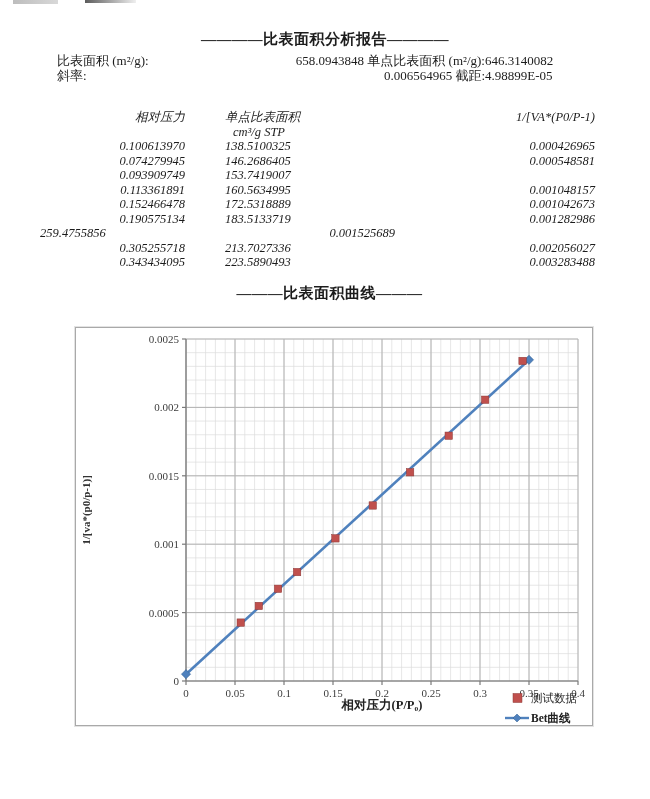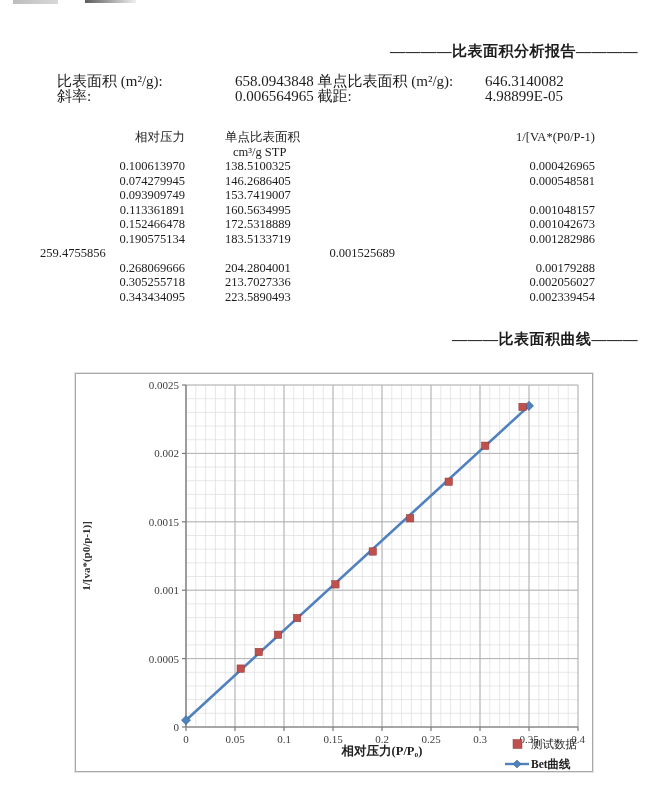--- a/index.html
+++ b/index.html
@@ -5,32 +5,32 @@
   html,body{margin:0;padding:0;background:#ffffff;}
   body{
     width:650px;height:799px;position:relative;overflow:hidden;
     font-family:"Liberation Serif","DejaVu Serif",serif;
     color:#1c1c1c;
   }
   .artifact{position:absolute;top:0;}
   .artifact.a1{left:13px;width:45px;height:4px;background:linear-gradient(to right,#bdbdbd,#d8d8d8);}
   .artifact.a2{left:85px;width:51px;height:3px;background:linear-gradient(to right,#5c5c5c,#efefef);}
   .title{
-    text-align:right;font-size:15px;font-weight:bold;margin:12px;
+    text-align:center;font-size:15px;font-weight:bold;margin:0;
     letter-spacing:0.5px;
   }
   .title.t1{padding-top:30px;}
   .title.t2{padding-top:14px;padding-left:9px;}
-  .summary{margin:13px 55px 0 57px;font-size:15px;line-height:14.5px;}
+  .summary{margin:5px 55px 0 57px;font-size:13px;line-height:14.5px;}
   .sum-row{display:flex;}
   .sum-c1{width:178px;}
-  .sum-c2{flex:1;}
+  .sum-c2{flex:1;text-align:right;}
   .sum-c3{min-width:110px;}
   .dtable{margin:27px 55px 0 0;font-size:12.5px;line-height:14.5px;}
-  .t-row{display:grid;grid-template-columns:185px 210px 1fr;}
+  .t-row{display:grid;grid-template-columns:185px 210px 1fr;font-style:italic;}
   .t-c1{text-align:right;}
   .t-c2{padding-left:40px;}
   .t-c2.sub{padding-left:48px;}
   .t-c3{text-align:right;}
   .chart-box{
     margin:24px 0 0 75px;width:516px;height:397px;
     border:1px solid #a9a9a9;outline:1px solid #e3e3e3;background:#fff;
   }
   svg text{font-family:"Liberation Serif","DejaVu Serif",serif;}
 </style>
@@ -94,33 +94,28 @@
       <div class="t-row">
         <span class="t-c1">0.190575134</span>
         <span class="t-c2">183.5133719</span>
         <span class="t-c3">0.001282986</span>
       </div>
       <div class="t-row">
         <span class="t-c2">259.4755856</span>
         <span class="t-c3">0.001525689</span>
       </div>
       <div class="t-row">
-        <span class="t-c1">0.268069666</span>
-        <span class="t-c2">204.2804001</span>
-        <span class="t-c3">0.00179288</span>
-      </div>
-      <div class="t-row">
         <span class="t-c1">0.305255718</span>
         <span class="t-c2">213.7027336</span>
         <span class="t-c3">0.002056027</span>
       </div>
       <div class="t-row">
         <span class="t-c1">0.343434095</span>
         <span class="t-c2">223.5890493</span>
-        <span class="t-c3">0.002339454</span>
+        <span class="t-c3">0.003283488</span>
       </div>
     </div>
 </div>
 
 <h2 class="title t2">———比表面积曲线———</h2>
 
 <div class="chart-box">
   <svg id="chart" width="516" height="397" viewBox="0 0 516 397">
       <g stroke="#dcdcdc" stroke-width="0.7">
         <line x1="110" y1="11" x2="110" y2="353"></line>

